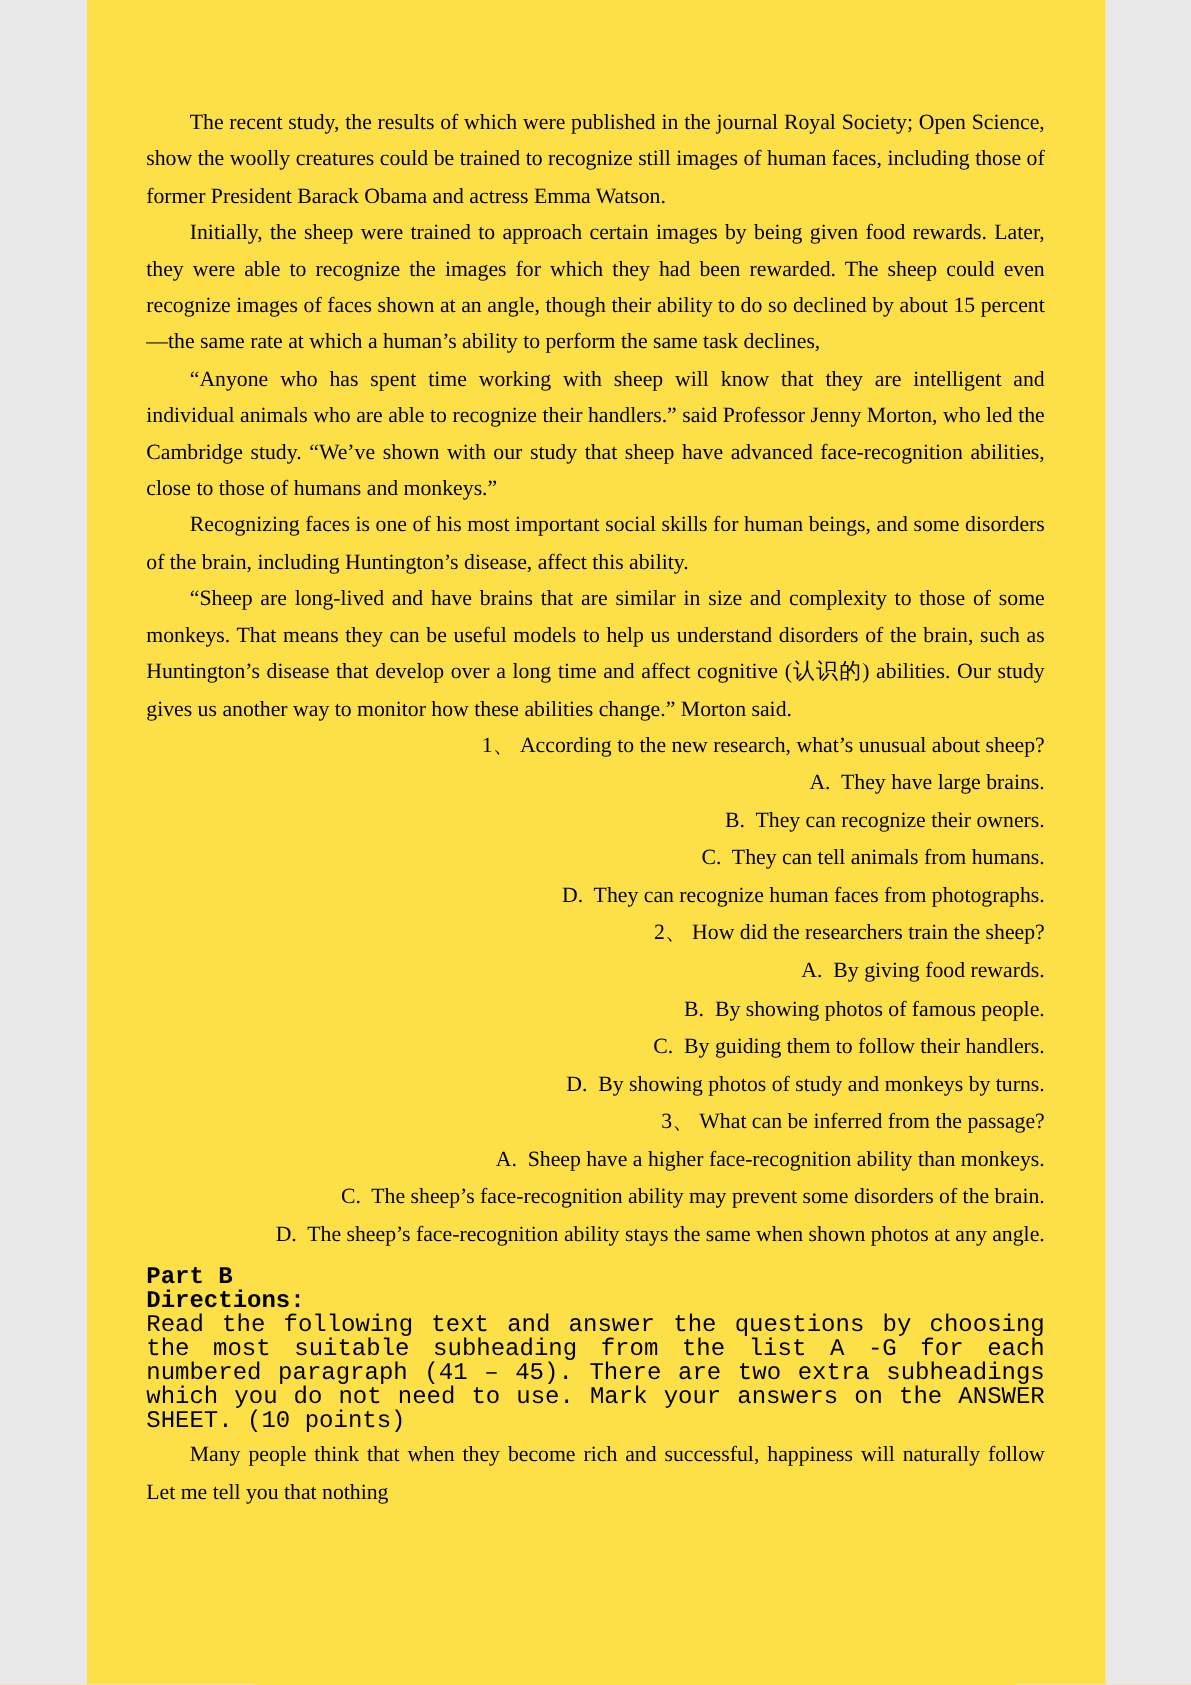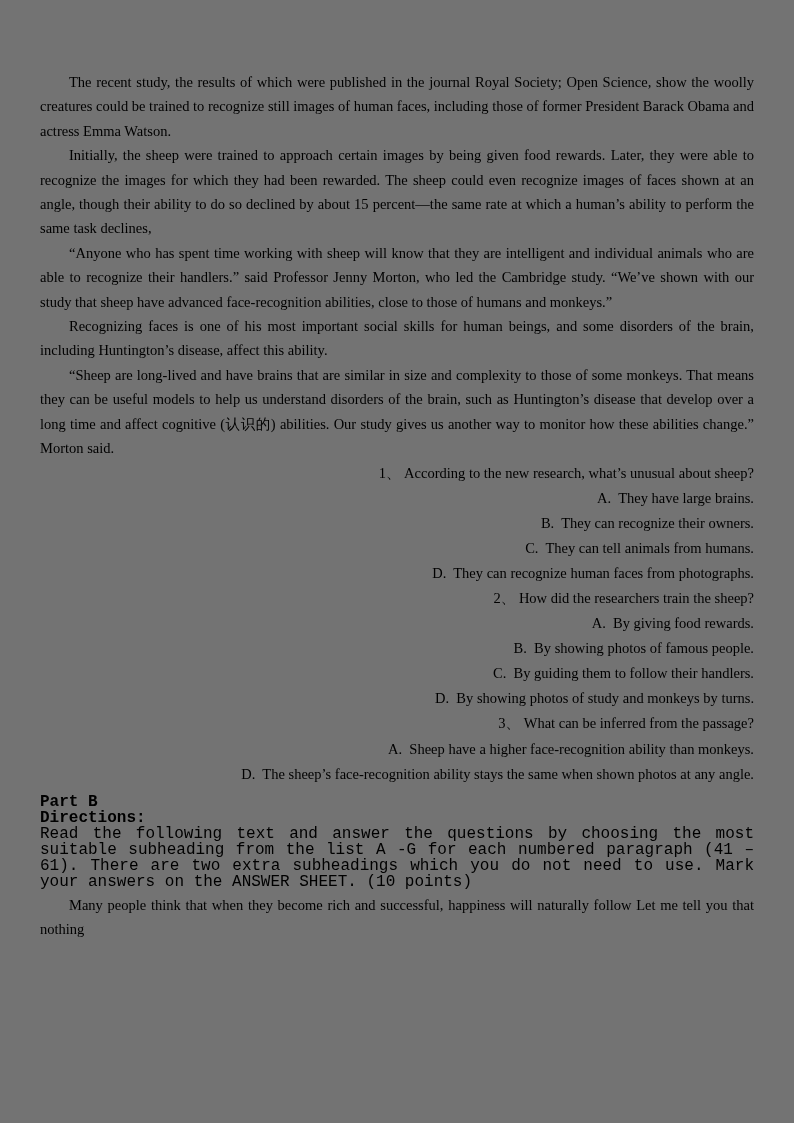--- a/index.html
+++ b/index.html
@@ -1,21 +1,21 @@
 <!DOCTYPE html>
 <html><head>
 <meta charset="utf-8">
 <style>
   * { margin: 0; padding: 0; box-sizing: border-box; }
   html, body { background: #e8e8e8; }
   body { display: flex; justify-content: center; }
   .sheet {
-    width: 794px;
+    width: 679px;
     height: 1123px;
-    background: #737373;
+    background: #fde047;
     color: #000000;
     padding: 70px 40px 0 40px;
     font-family: "Liberation Serif", serif;
     font-size: 14.5px;
     overflow: hidden;
   }
   .para {
     text-align: justify;
     line-height: 24.4px;
     text-indent: 29px;
@@ -58,25 +58,26 @@
     <p class="qline">2、 How did the researchers train the sheep?</p>
     <p class="qline">A.  By giving food rewards.</p>
     <p class="qline">B.  By showing photos of famous people.</p>
     <p class="qline">C.  By guiding them to follow their handlers.</p>
     <p class="qline">D.  By showing photos of study and monkeys by turns.</p>
   </div>
 
   <div>
     <p class="qline">3、 What can be inferred from the passage?</p>
     <p class="qline">A.  Sheep have a higher face-recognition ability than monkeys.</p>
+    <p class="qline">C.  The sheep’s face-recognition ability may prevent some disorders of the brain.</p>
     <p class="qline">D.  The sheep’s face-recognition ability stays the same when shown photos at any angle.</p>
   </div>
 
 
   <div class="partb">
     <p class="mono mono-bold">Part B</p>
     <p class="mono mono-bold">Directions:</p>
-    <p class="mono directions">Read the following text and answer the questions by choosing the most suitable subheading from the list A -G for each numbered paragraph (41 – 61). There are two extra subheadings which you do not need to use. Mark your answers on the ANSWER SHEET. (10 points)</p>
+    <p class="mono directions">Read the following text and answer the questions by choosing the most suitable subheading from the list A -G for each numbered paragraph (41 – 45). There are two extra subheadings which you do not need to use. Mark your answers on the ANSWER SHEET. (10 points)</p>
   </div>
 
   <p class="para closing">Many people think that when they become rich and successful, happiness will naturally follow Let me tell you that nothing</p>
 
 </div>
 
 </body></html>

